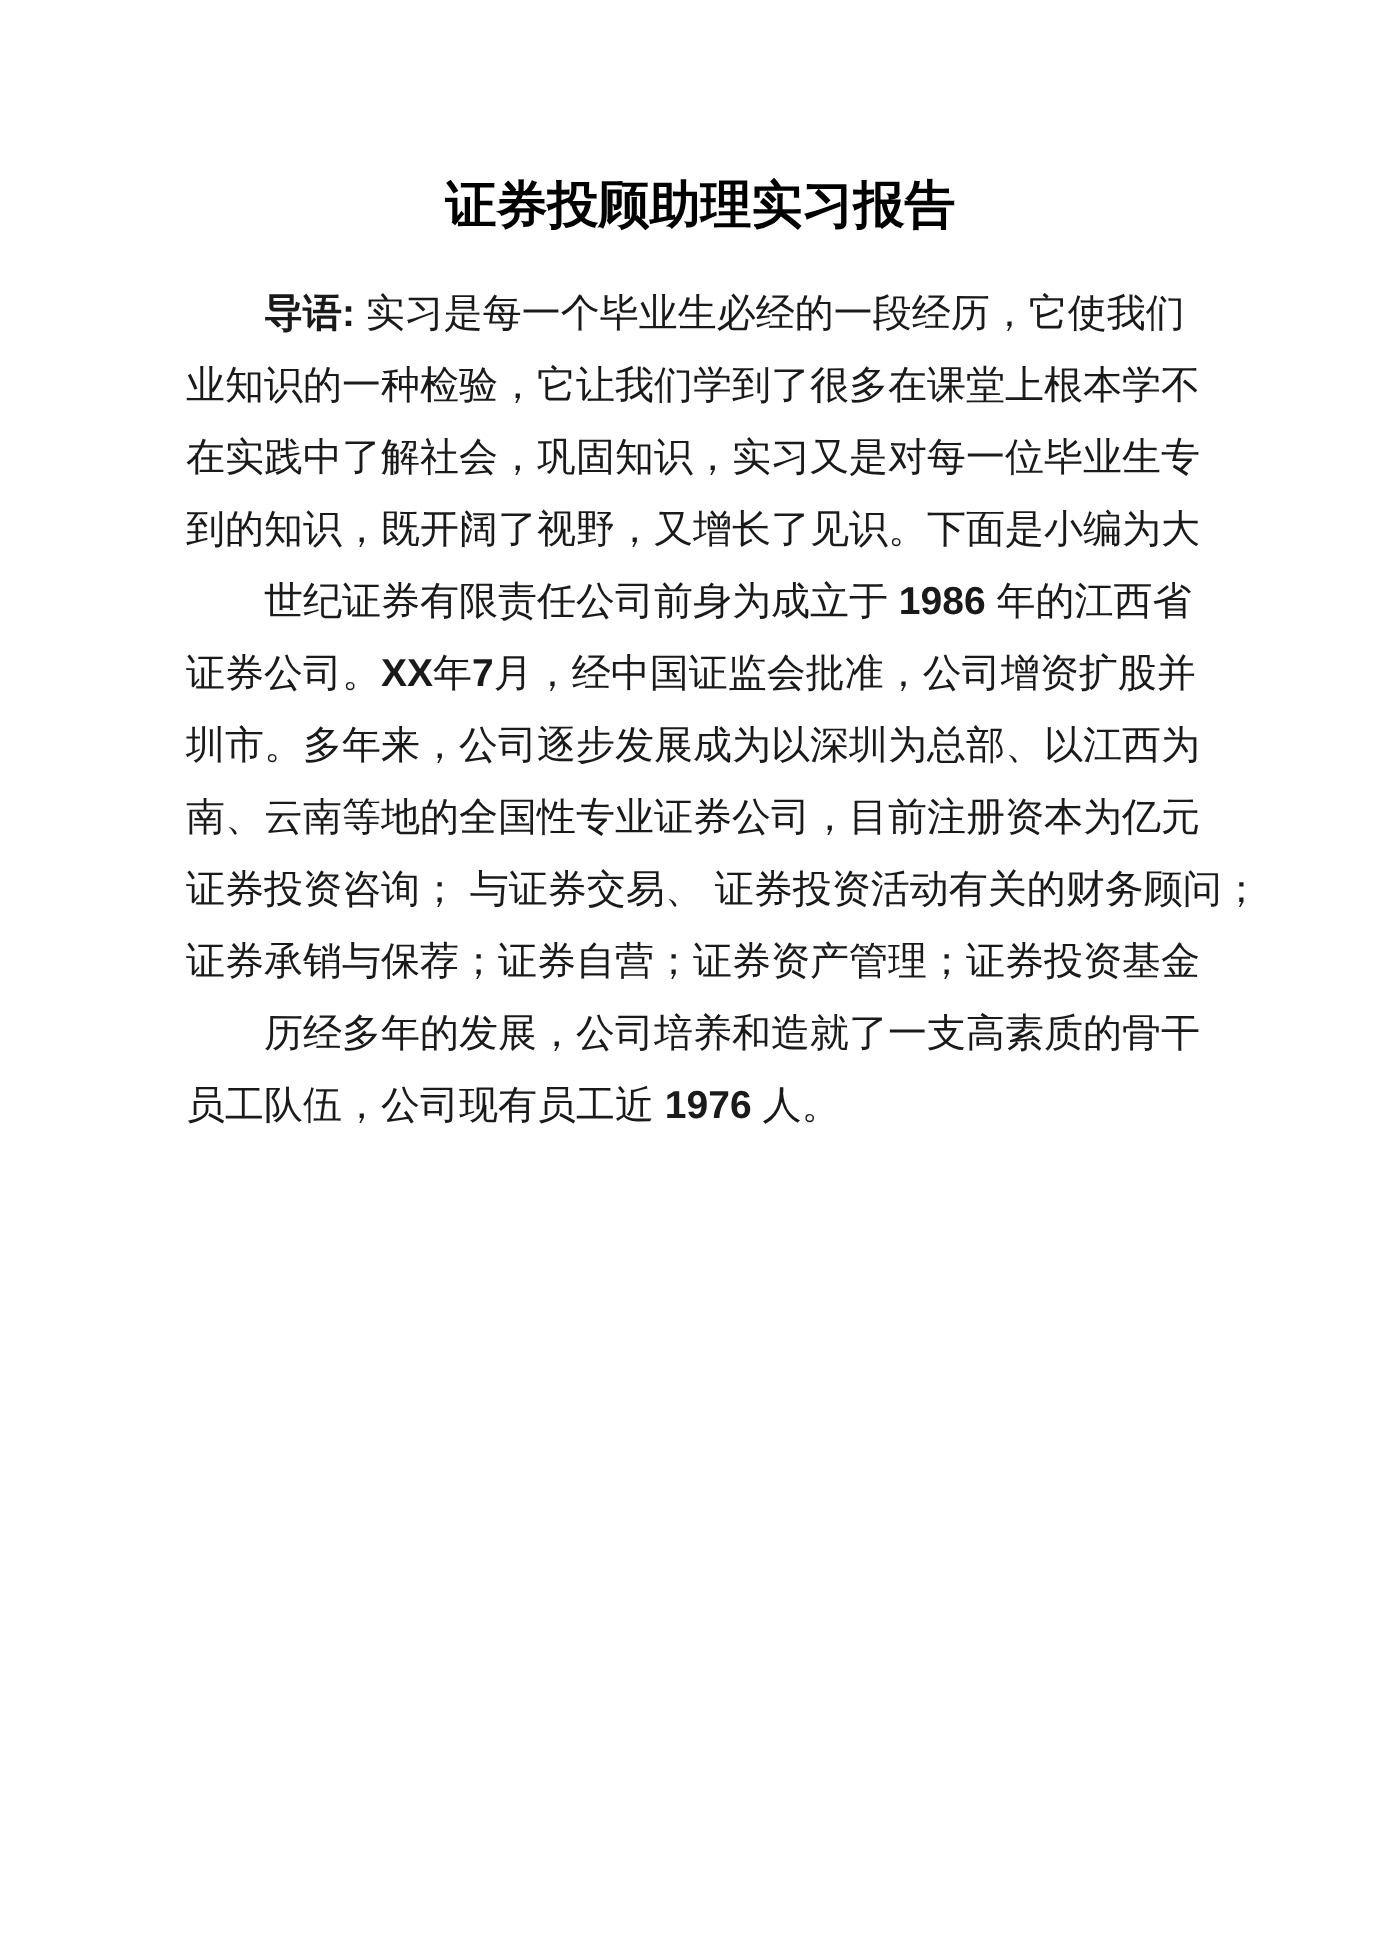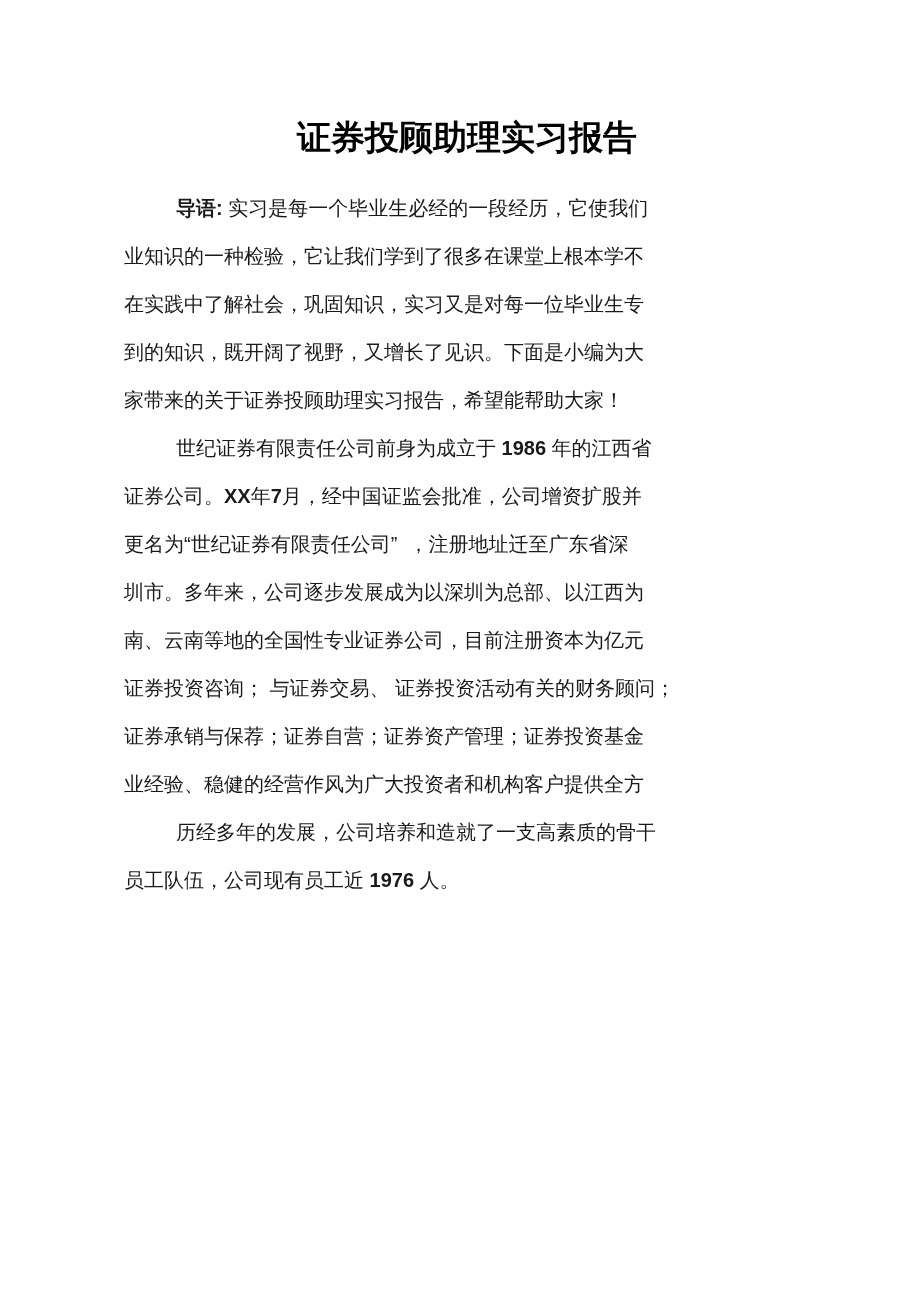--- a/index.html
+++ b/index.html
@@ -25,21 +25,21 @@
     text-align: center;
     margin: 0 0 23px 0;
     white-space: nowrap;
     color: #000000;
   }
   .para {
     margin: 0;
     padding: 0;
   }
   .line {
-    font-size: 20px;
+    font-size: 26px;
     line-height: 48px;
     white-space: pre;
     text-align: left;
   }
   .line.first {
     text-indent: 52px;
   }
   .run-b {
     font-weight: 700;
   }
@@ -48,30 +48,27 @@
 <body>
 
 <div class="page">
   <h1 class="doc-title">证券投顾助理实习报告</h1>
   <div id="doc-body">
       <div class="para">
         <div class="line first"><span class="run-b">导语:</span><span class="run-n"> 实习是每一个毕业生必经的一段经历，它使我们</span></div>
         <div class="line"><span class="run-n">业知识的一种检验，它让我们学到了很多在课堂上根本学不</span></div>
         <div class="line"><span class="run-n">在实践中了解社会，巩固知识，实习又是对每一位毕业生专</span></div>
         <div class="line"><span class="run-n">到的知识，既开阔了视野，又增长了见识。下面是小编为大</span></div>
-        <div class="line"><span class="run-n">家带来的关于证券投顾助理实习报告，希望能帮助大家！</span></div>
       </div>
       <div class="para">
         <div class="line first"><span class="run-n">世纪证券有限责任公司前身为成立于 </span><span class="run-b">1986</span><span class="run-n"> 年的江西省</span></div>
         <div class="line"><span class="run-n">证券公司。</span><span class="run-b">XX</span><span class="run-n">年</span><span class="run-b">7</span><span class="run-n">月，经中国证监会批准，公司增资扩股并</span></div>
-        <div class="line"><span class="run-n">更名为“世纪证券有限责任公司”  ，注册地址迁至广东省深</span></div>
         <div class="line"><span class="run-n">圳市。多年来，公司逐步发展成为以深圳为总部、以江西为</span></div>
         <div class="line"><span class="run-n">南、云南等地的全国性专业证券公司，目前注册资本为亿元</span></div>
         <div class="line"><span class="run-n">证券投资咨询； 与证券交易、 证券投资活动有关的财务顾问；</span></div>
         <div class="line"><span class="run-n">证券承销与保荐；证券自营；证券资产管理；证券投资基金</span></div>
-        <div class="line"><span class="run-n">业经验、稳健的经营作风为广大投资者和机构客户提供全方</span></div>
       </div>
       <div class="para">
         <div class="line first"><span class="run-n">历经多年的发展，公司培养和造就了一支高素质的骨干</span></div>
         <div class="line"><span class="run-n">员工队伍，公司现有员工近 </span><span class="run-b">1976</span><span class="run-n"> 人。</span></div>
       </div>
     </div>
 </div>
 
 </body></html>

